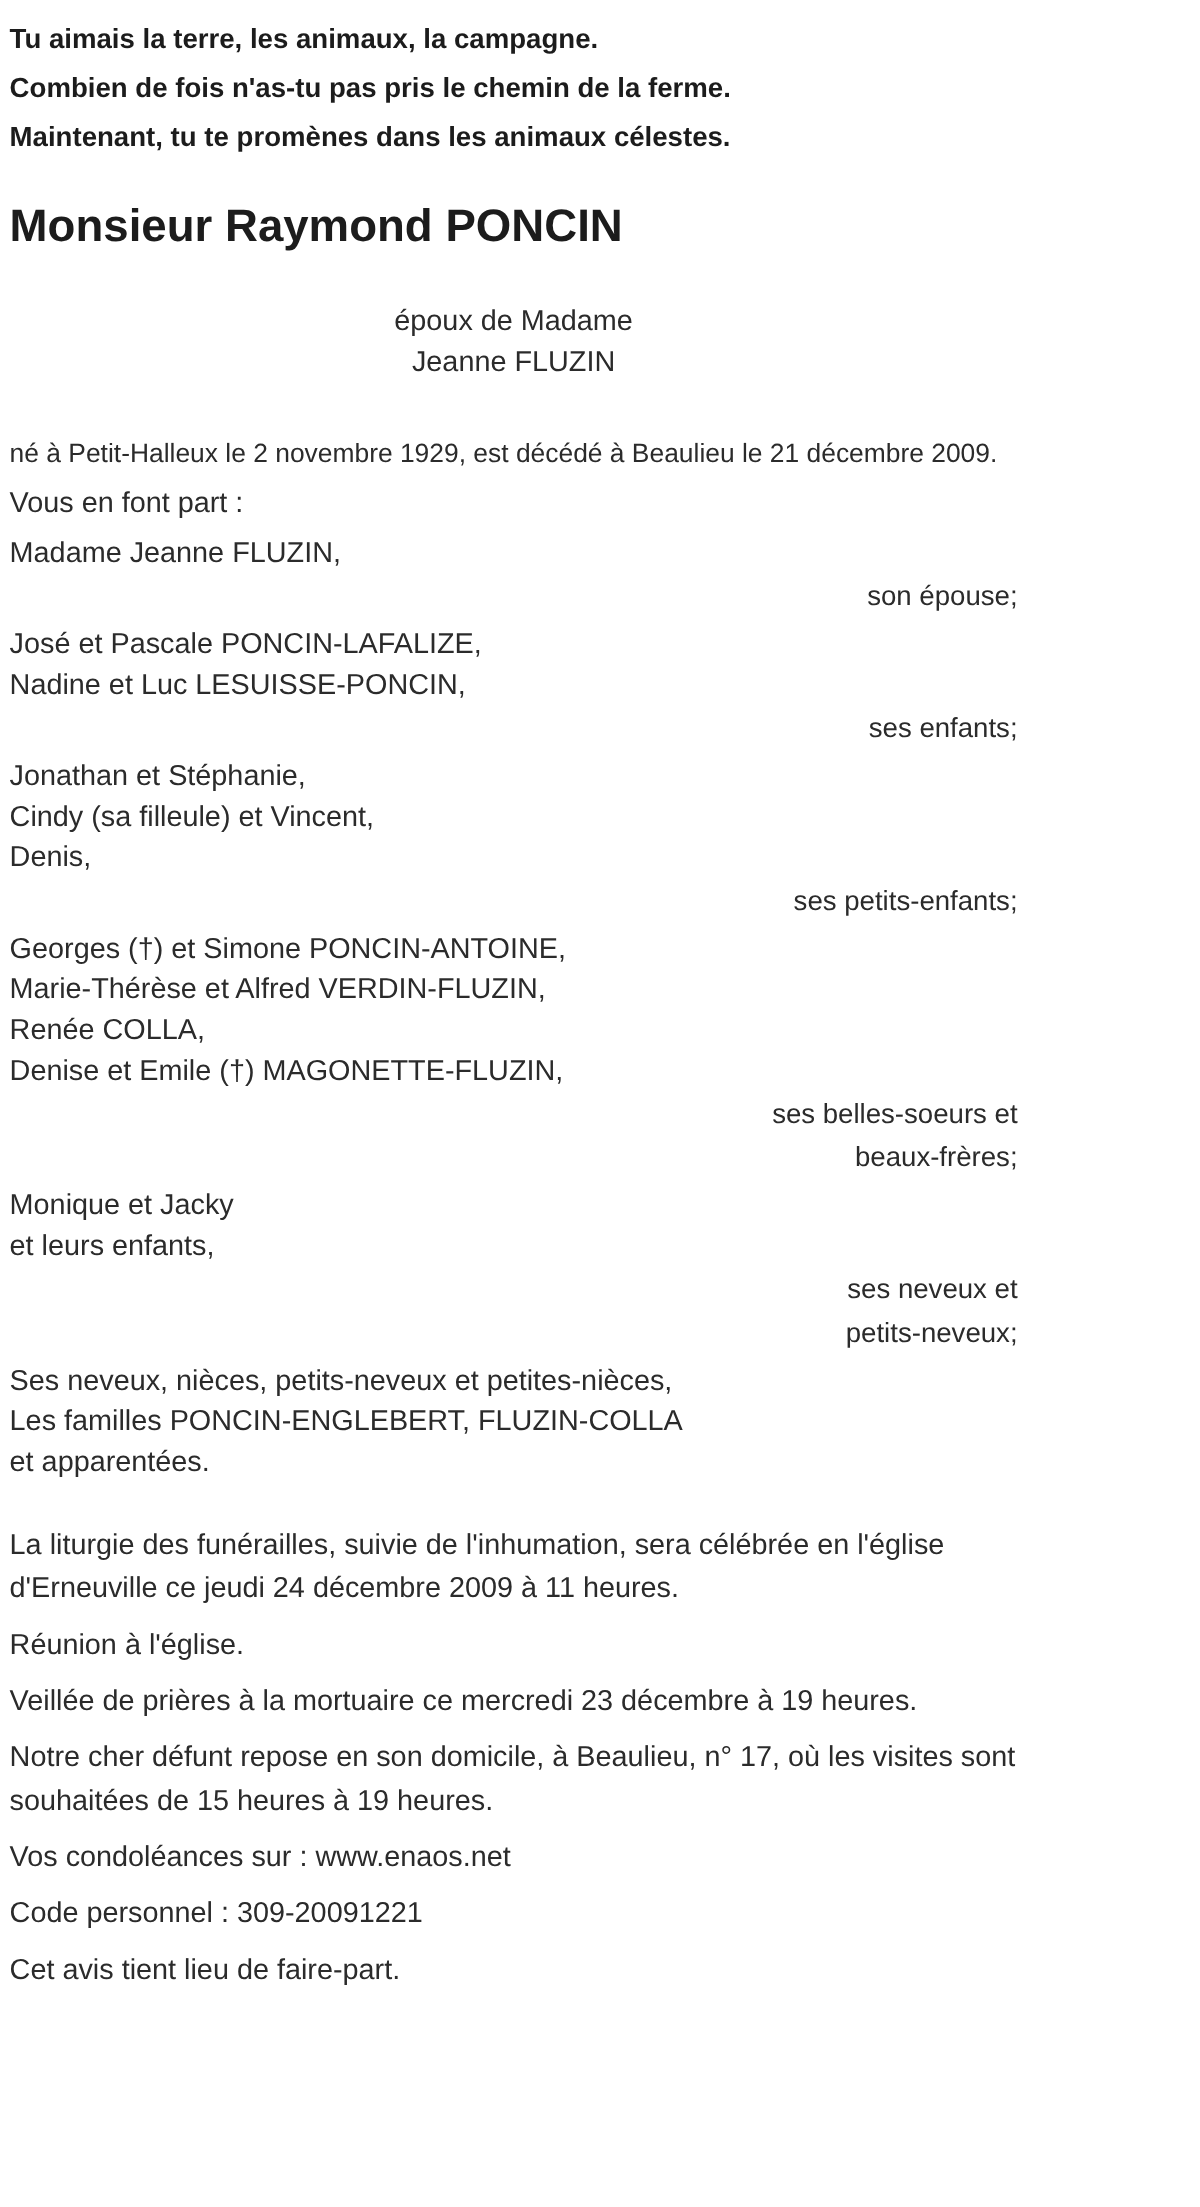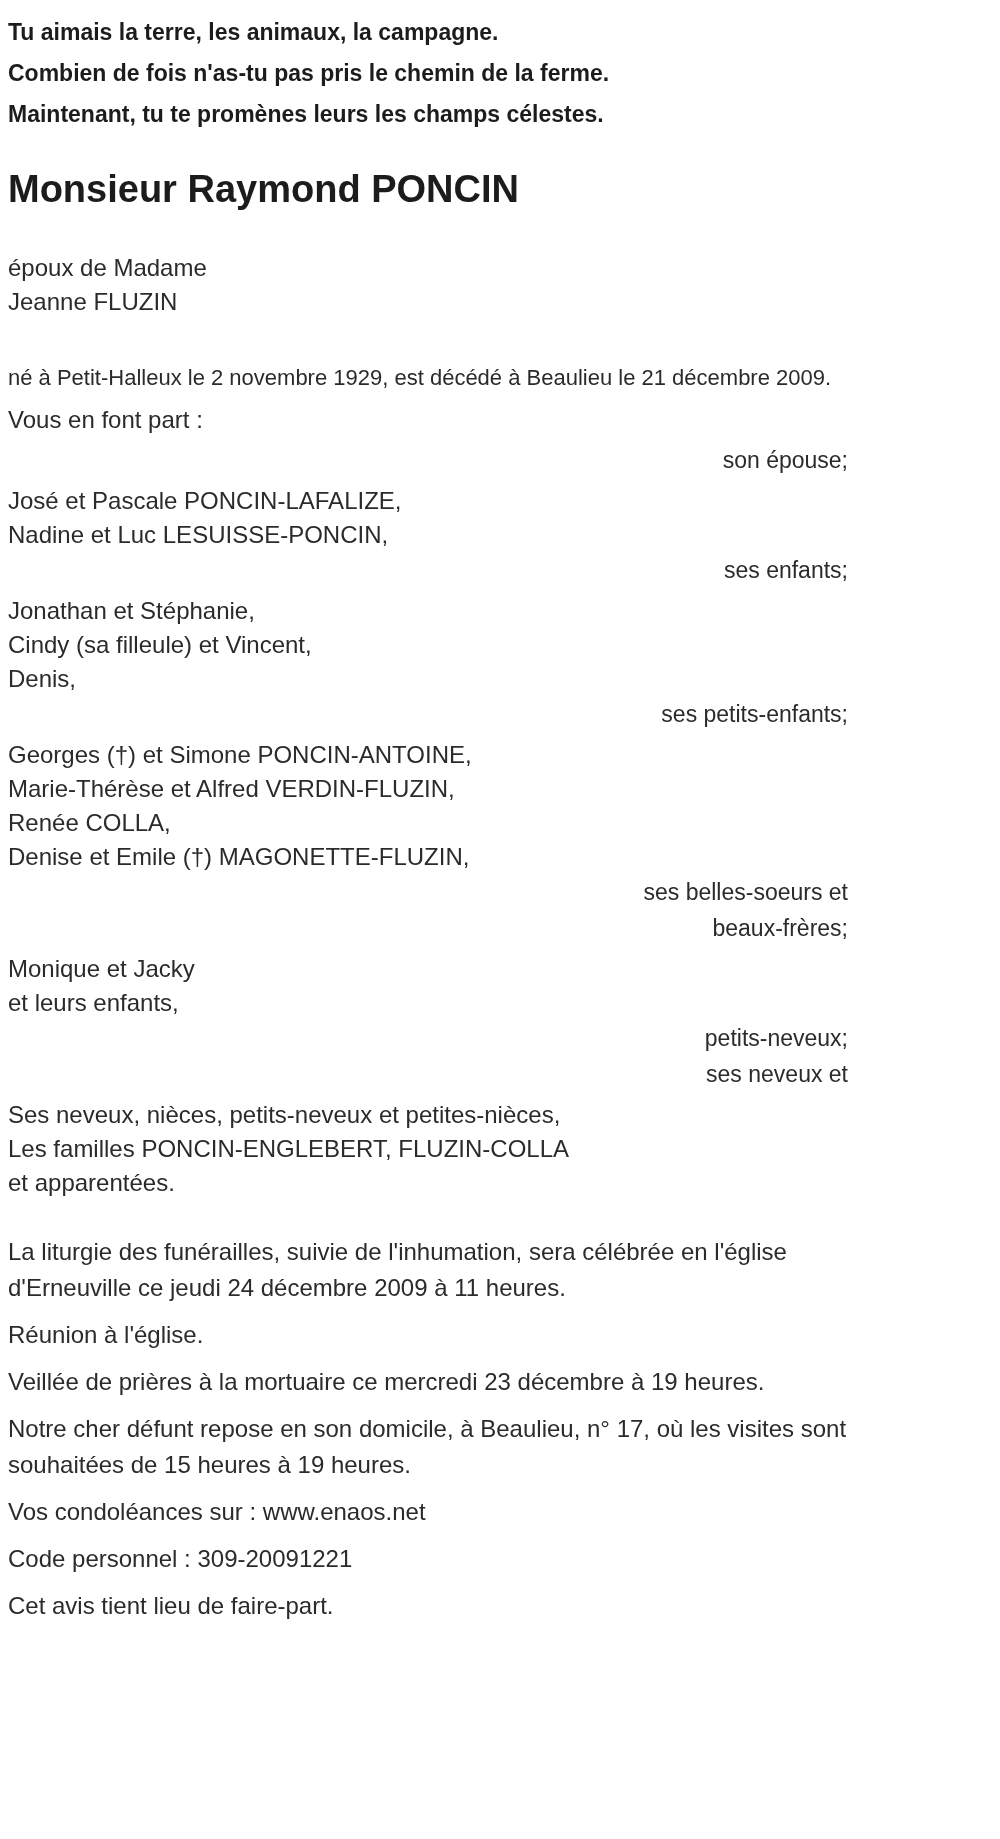--- a/index.html
+++ b/index.html
@@ -24,20 +24,21 @@
   h1.title {
     font-size: 38px;
     line-height: 44px;
     font-weight: bold;
     color: #1c1c1c;
     margin: 32px 0 40px 0;
   }
   .spouse p {
     font-size: 24px;
     line-height: 34px;
+    text-align: center;
   }
   .life {
     font-size: 22px;
     line-height: 34px;
     margin-top: 42px;
   }
   .intro {
     font-size: 24px;
     line-height: 34px;
     margin-top: 8px;
@@ -62,35 +63,36 @@
   }
 </style>
 </head>
 <body>
 
 <div class="sheet">
 
   <div class="epitaph">
     <p>Tu aimais la terre, les animaux, la campagne.</p>
     <p>Combien de fois n'as-tu pas pris le chemin de la ferme.</p>
-    <p>Maintenant, tu te promènes leurs les champs célestes.</p>
+    <p>Maintenant, tu te promènes dans les animaux célestes.</p>
   </div>
 
   <h1 class="title">Monsieur Raymond PONCIN</h1>
 
   <div class="spouse">
     <p>époux de Madame</p>
     <p>Jeanne FLUZIN</p>
   </div>
 
   <p class="life">né à Petit-Halleux le 2 novembre 1929, est décédé à Beaulieu le 21 décembre 2009.</p>
 
   <p class="intro">Vous en font part :</p>
 
   <div class="group">
+    <p class="name">Madame Jeanne FLUZIN,</p>
     <p class="relation">son épouse;</p>
   </div>
 
   <div class="group">
     <p class="name">José et Pascale PONCIN-LAFALIZE,</p>
     <p class="name">Nadine et Luc LESUISSE-PONCIN,</p>
     <p class="relation">ses enfants;</p>
   </div>
 
   <div class="group">
@@ -105,22 +107,22 @@
     <p class="name">Marie-Thérèse et Alfred VERDIN-FLUZIN,</p>
     <p class="name">Renée COLLA,</p>
     <p class="name">Denise et Emile (†) MAGONETTE-FLUZIN,</p>
     <p class="relation">ses belles-soeurs et</p>
     <p class="relation">beaux-frères;</p>
   </div>
 
   <div class="group">
     <p class="name">Monique et Jacky</p>
     <p class="name">et leurs enfants,</p>
+    <p class="relation">ses neveux et</p>
     <p class="relation">petits-neveux;</p>
-    <p class="relation">ses neveux et</p>
   </div>
 
   <div class="group">
     <p class="name">Ses neveux, nièces, petits-neveux et petites-nièces,</p>
     <p class="name">Les familles PONCIN-ENGLEBERT, FLUZIN-COLLA</p>
     <p class="name">et apparentées.</p>
   </div>
 
   <div class="ceremony">
     <p>La liturgie des funérailles, suivie de l'inhumation, sera célébrée en l'église d'Erneuville ce jeudi 24 décembre 2009 à 11 heures.</p>

